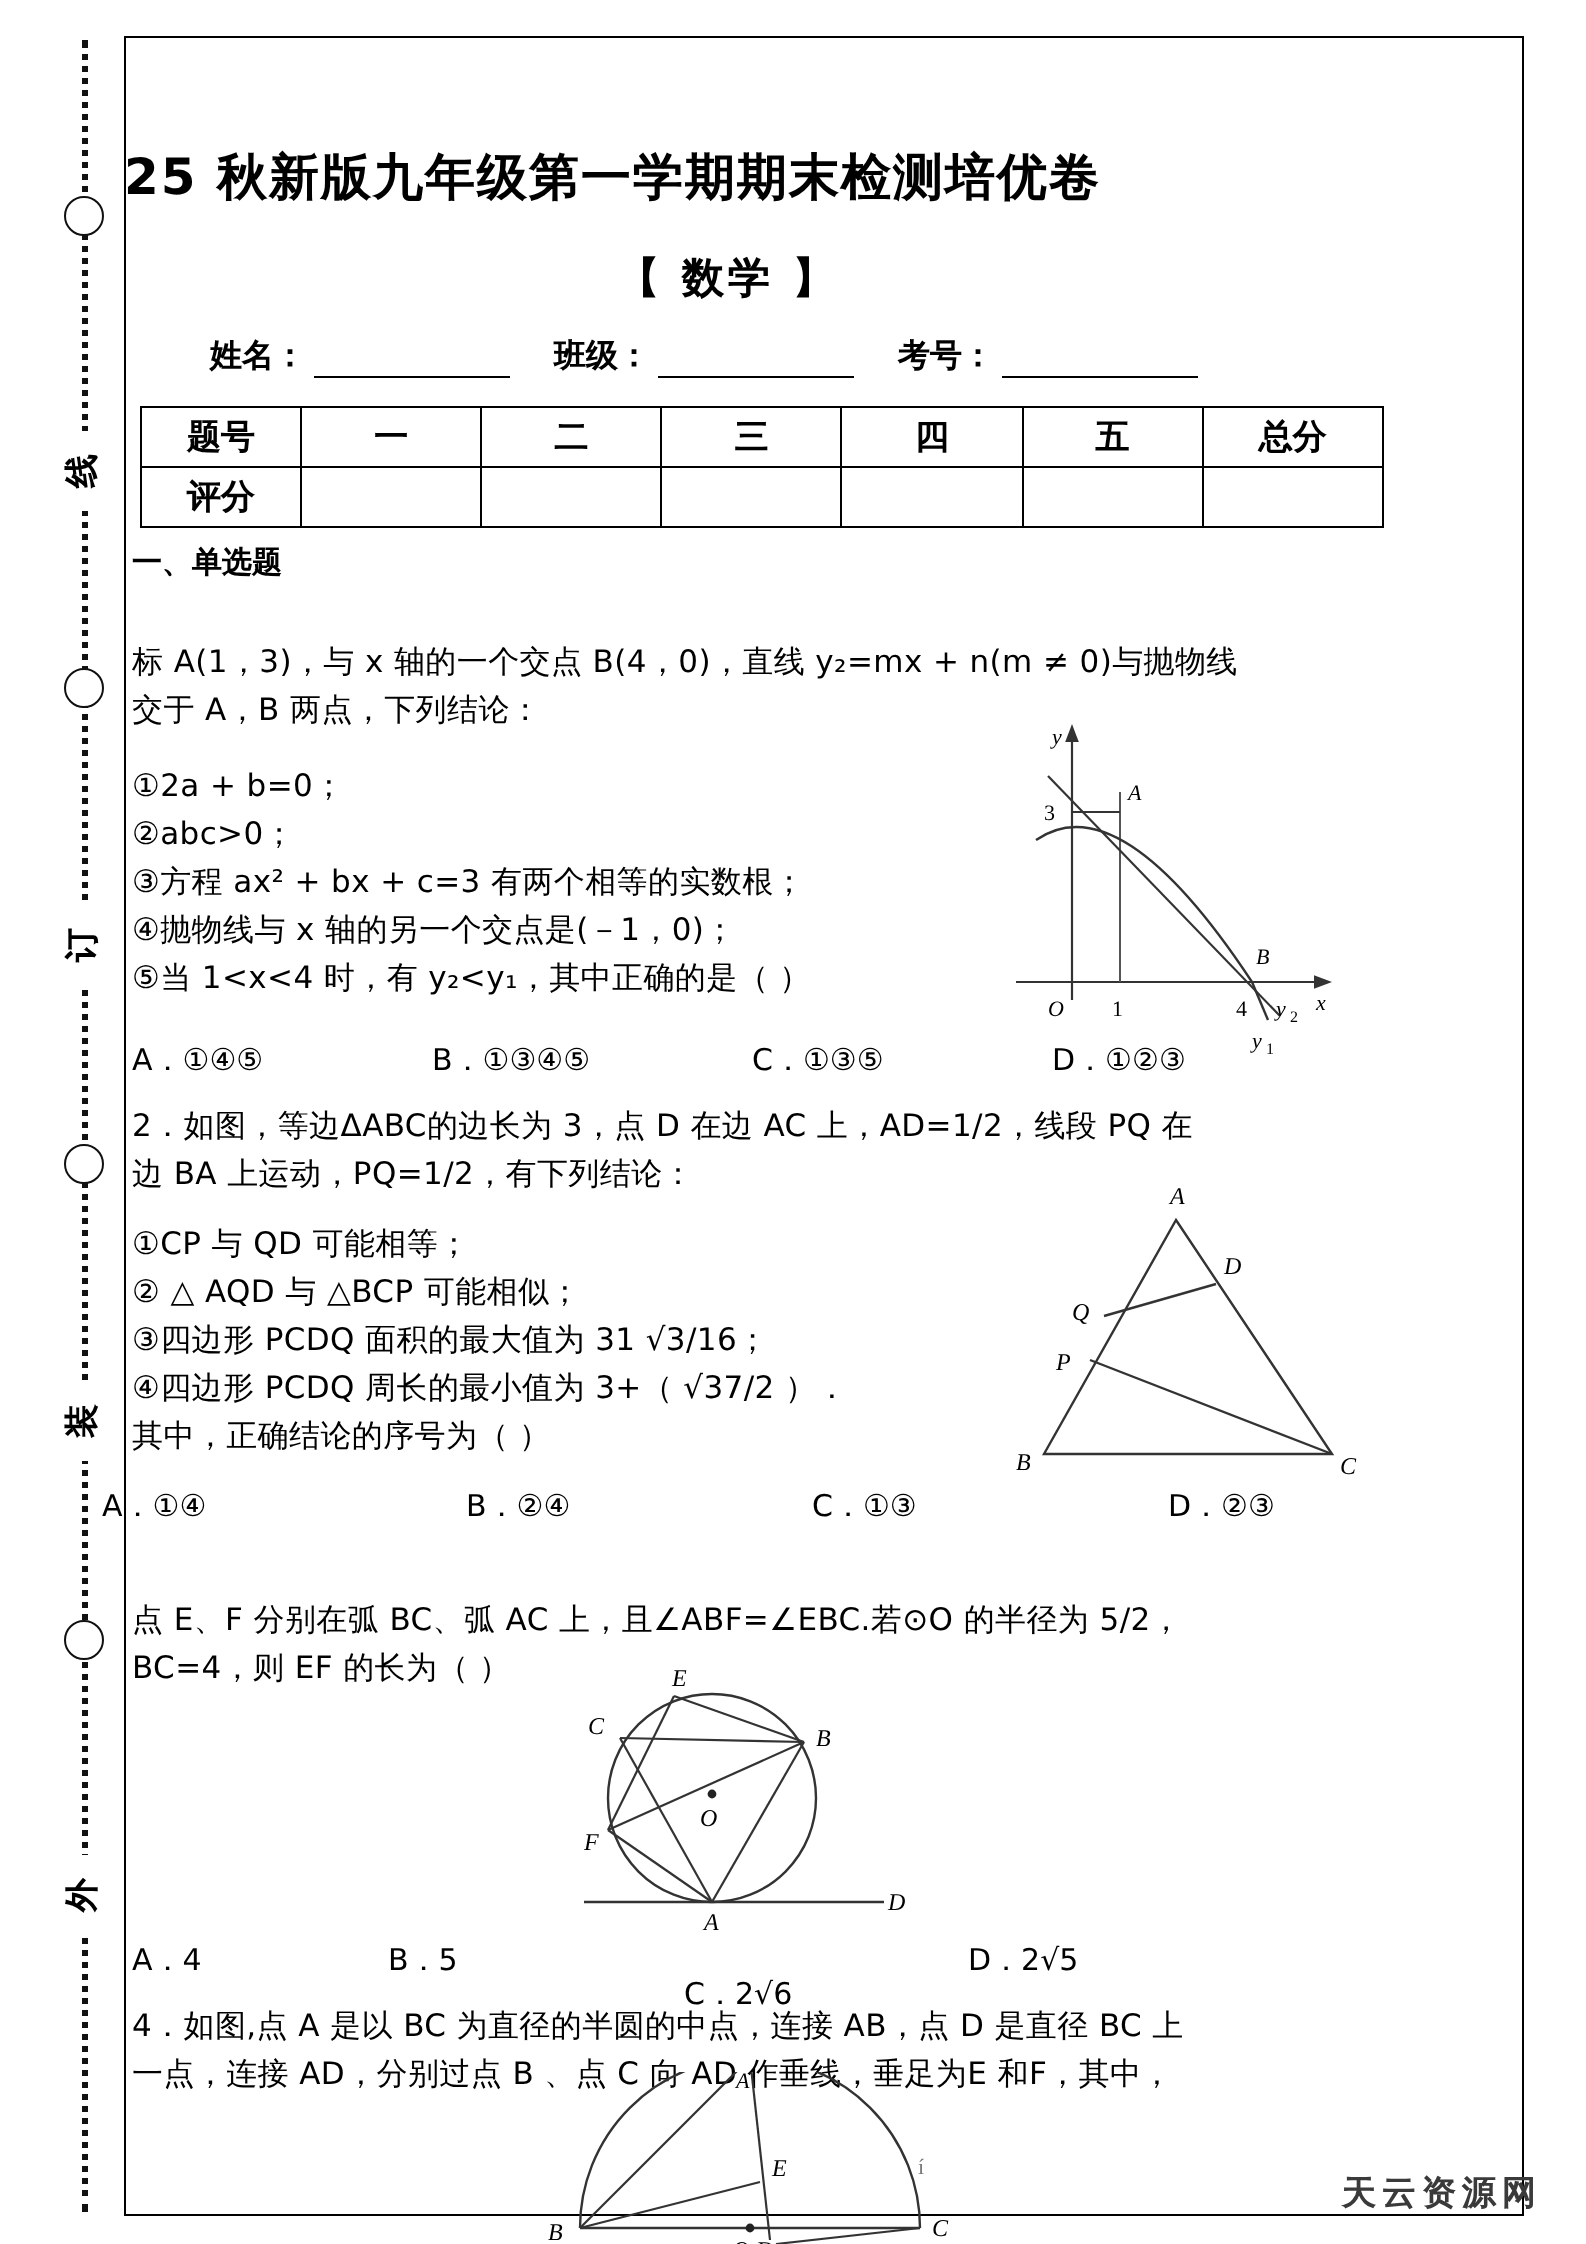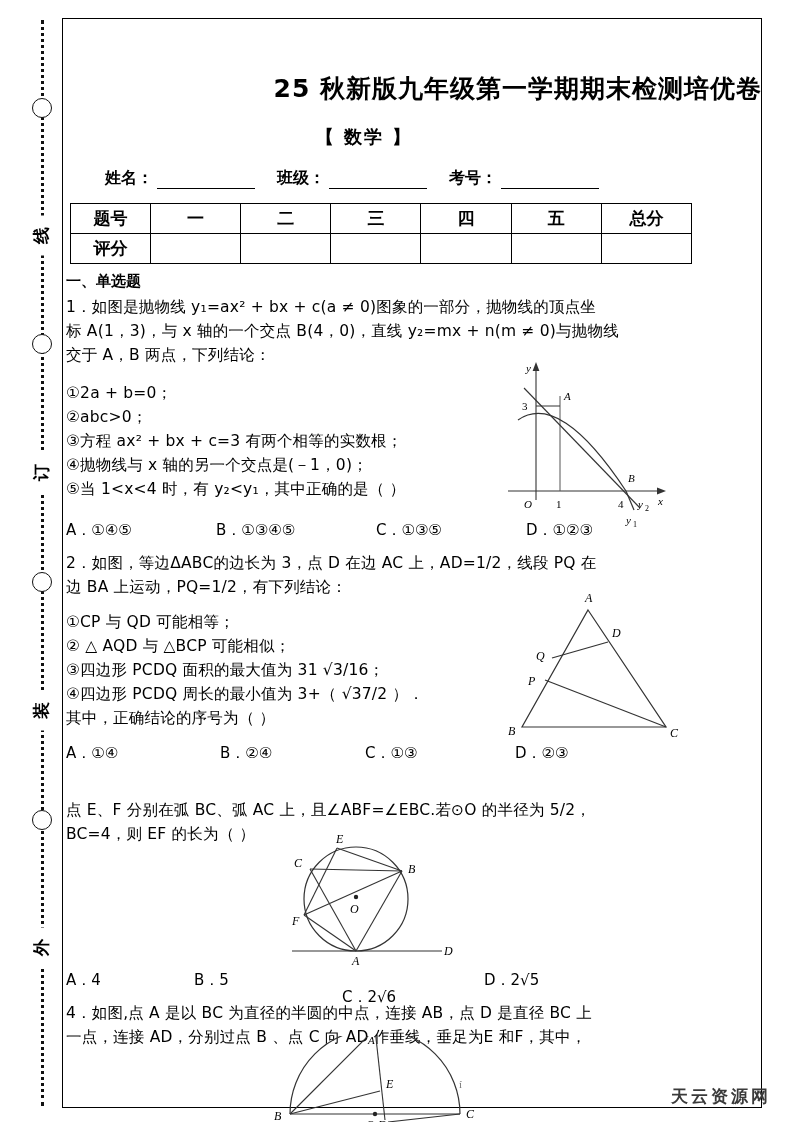--- a/index.html
+++ b/index.html
@@ -57,32 +57,32 @@
     border:1.6px solid #111;
     border-radius:50%;
     background:#fff;
   }
 
   
   .title {
     position:absolute;
     left:62px; top:72px;
     width:700px;
-    text-align:right;
+    text-align:left;
     font-size:25px;
     font-weight:bold;
     letter-spacing:1px;
     font-family:"DejaVu Sans","Liberation Sans",sans-serif;
   }
   .subject {
     position:absolute;
     left:62px; top:125px;
     width:604px;
     text-align:center;
-    font-size:18px;
+    font-size:21px;
     font-weight:bold;
     letter-spacing:2px;
     font-family:"DejaVu Sans","Liberation Sans",sans-serif;
   }
 
   .idline {
     position:absolute;
     left:105px; top:168px;
     width:620px;
     display:flex;
@@ -225,21 +225,20 @@
         <td></td>
         <td></td>
         <td></td>
         <td></td>
       </tr>
     </tbody>
   </table>
 
   <div class="section-h" style="top:272px;">一、单选题</div>
 
-  <div class="q" style="left:66px; top:295px; width:664px;">1．如图是抛物线 y₁=ax² + bx + c(a ≠ 0)图象的一部分，抛物线的顶点坐</div>
   <div class="q" style="left:66px; top:319px; width:664px;">标 A(1，3)，与 x 轴的一个交点 B(4，0)，直线 y₂=mx + n(m ≠ 0)与抛物线</div>
   <div class="q" style="left:66px; top:343px; width:664px;">交于 A，B 两点，下列结论：</div>
 
   <div class="q" style="left:66px; top:381px;">①2a + b=0；</div>
   <div class="q" style="left:66px; top:405px;">②abc&gt;0；</div>
   <div class="q" style="left:66px; top:429px;">③方程 ax² + bx + c=3 有两个相等的实数根；</div>
   <div class="q" style="left:66px; top:453px;">④抛物线与 x 轴的另一个交点是(－1，0)；</div>
   <div class="q" style="left:66px; top:477px;">⑤当 1&lt;x&lt;4 时，有 y₂&lt;y₁，其中正确的是（    ）</div>
 
   <div class="opts" style="left:66px; top:521px; width:664px;">
@@ -284,21 +283,21 @@
 
   <div class="q" style="left:66px; top:551px; width:664px;">2．如图，等边ΔABC的边长为 3，点 D 在边 AC 上，AD=1/2，线段 PQ 在</div>
   <div class="q" style="left:66px; top:575px; width:664px;">边 BA 上运动，PQ=1/2，有下列结论：</div>
 
   <div class="q" style="left:66px; top:634px;">② △ AQD 与 △BCP 可能相似；</div>
   <div class="q" style="left:66px; top:610px;">①CP 与 QD 可能相等；</div>
   <div class="q" style="left:66px; top:658px;">③四边形 PCDQ 面积的最大值为 31 √3/16；</div>
   <div class="q" style="left:66px; top:682px;">④四边形 PCDQ 周长的最小值为 3+（ √37/2 ）．</div>
   <div class="q" style="left:66px; top:706px;">其中，正确结论的序号为（    ）</div>
 
-  <div class="opts" style="left:66px; top:744px; width:664px;">
+  <div class="opts" style="left:51px; top:744px; width:664px;gap:28px;">
     <span style="width:130px;">A．①④</span>
     <span style="width:145px;margin-left:24px;">B．②④</span>
     <span style="width:150px;">C．①③</span>
     <span style="width:120px;">D．②③</span>
   </div>
 
   <div class="fig" style="left:500px; top:582px; width:220px; height:160px;">
     <svg width="220" height="160" viewBox="0 0 220 160">
 
       <polygon points="88,28 166,145 22,145" fill="none" stroke="#333" stroke-width="1.2"></polygon>

